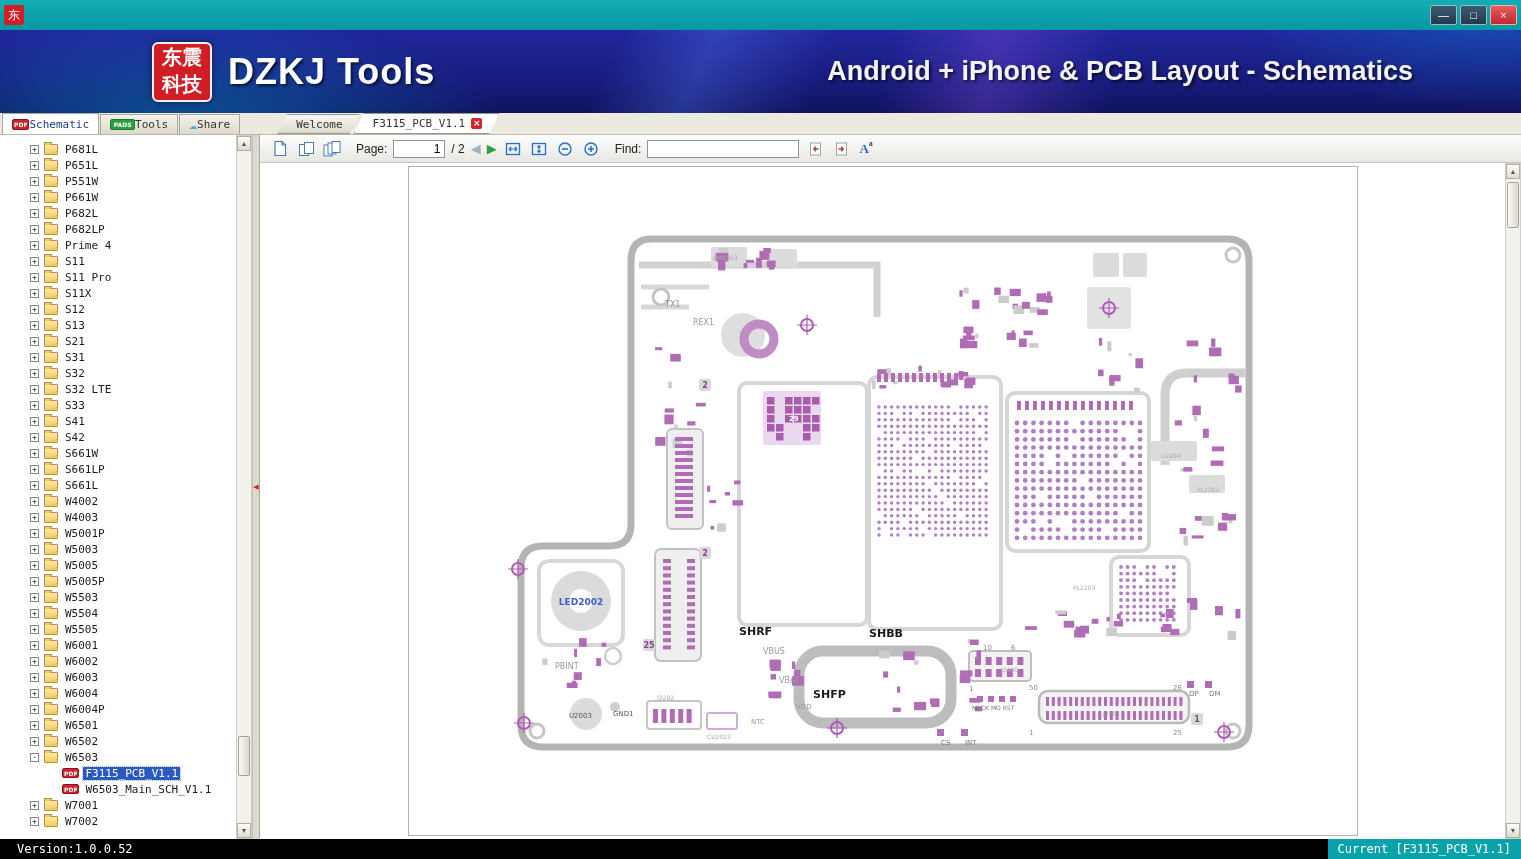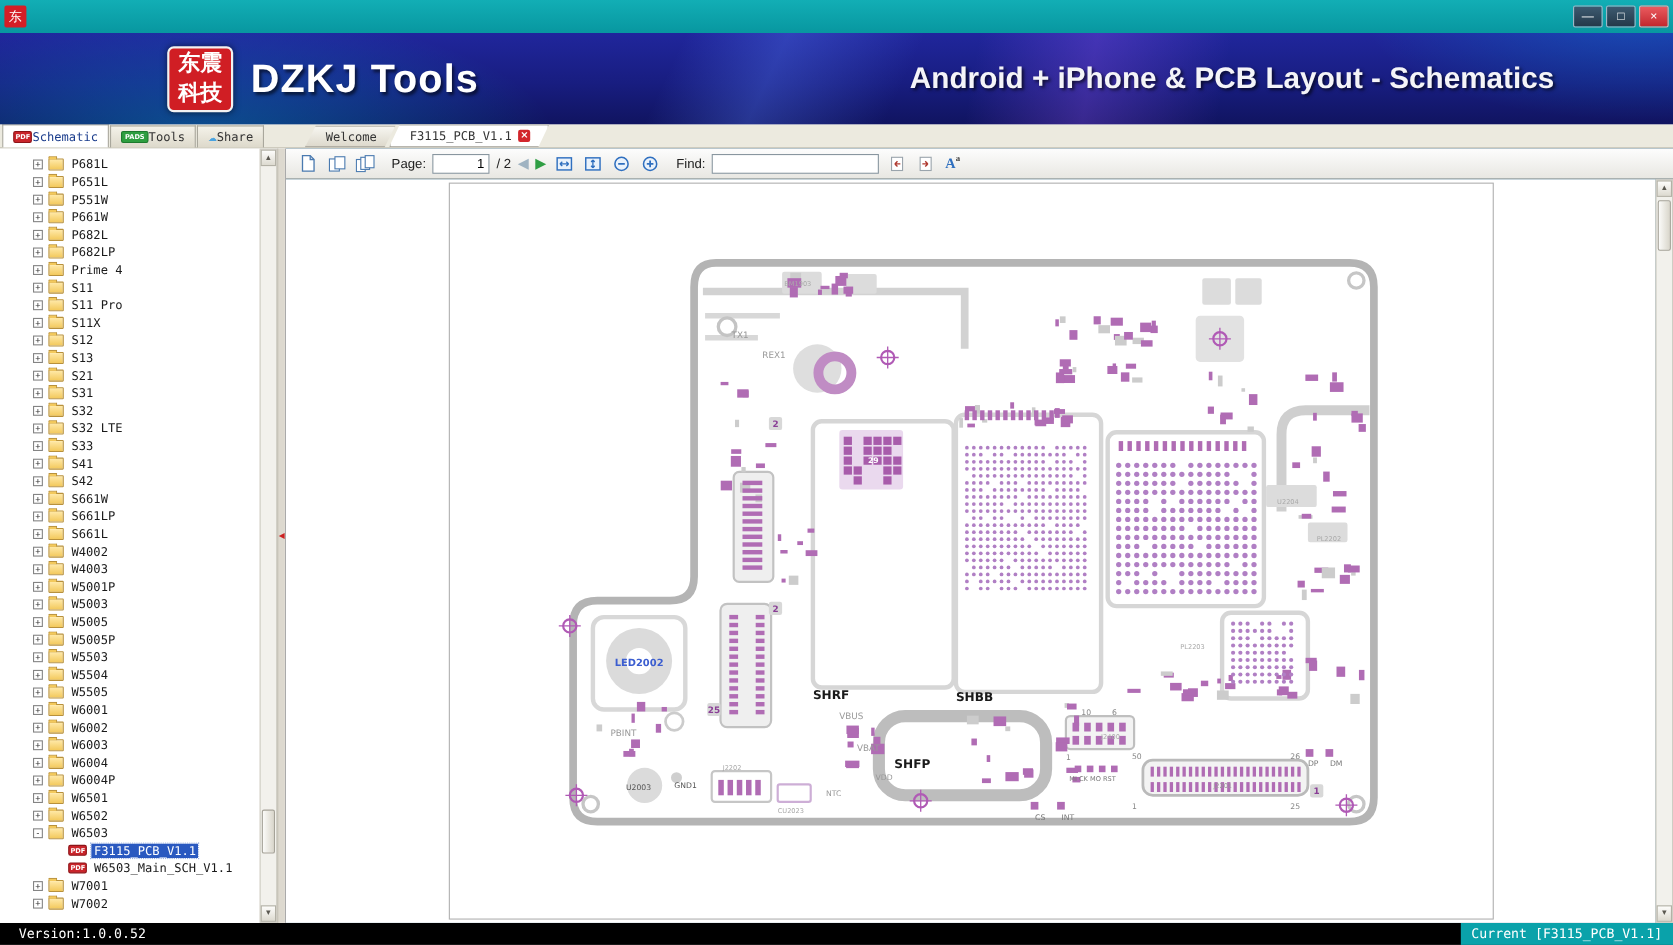--- a/index.html
+++ b/index.html
@@ -54,21 +54,21 @@
 .sb{position:absolute;width:16px;background:#f2f1ec;border:1px solid #cfcdc4}
 .tree-sb{top:0;bottom:0;right:7px}
 .view-sb{top:28px;bottom:0;right:0}
 .sb-btn{position:absolute;left:0;right:0;height:15px;background:linear-gradient(#fdfdfb,#dddad0);border:1px solid #b3b1a6;color:#5a5850;font-size:7px;line-height:13px;text-align:center}
 .sb-btn.up{top:0}.sb-btn.down{bottom:0}
 .sb-thumb{position:absolute;left:1px;right:1px;background:linear-gradient(90deg,#fbfbf9,#d9d6cb);border:1px solid #a5a298;border-radius:2px}
 .splitter{position:absolute;top:0;bottom:0;right:0;width:7px;background:#ddd9cf;border-left:1px solid #c2bfb4;display:flex;align-items:center;justify-content:center}
 .sp-arrow{color:#c22;font-size:7px}
 
 
-.viewer{flex:1;position:relative;background:#0c4a6e}
+.viewer{flex:1;position:relative;background:#e5e5e5}
 .toolbar{height:28px;background:linear-gradient(#fdfdfd,#e8e7e2);border-bottom:1px solid #c6c4bb;display:flex;align-items:center;padding:0 10px;gap:6px}
 .tbicon{display:inline-flex;align-items:center;justify-content:center;width:20px;height:20px;border-radius:3px;flex:none}
 .tb-label{font-size:12px;color:#222;margin-left:8px;white-space:nowrap}
 .pageinput{width:52px;height:18px;border:1px solid #89969f;font:12px "Liberation Sans",sans-serif;text-align:right;padding:0 4px}
 .findinput{width:152px;height:18px;border:1px solid #89969f;font:12px "Liberation Sans",sans-serif;padding:0 4px}
 .navarrow{font-size:13px;line-height:20px;flex:none}
 .navarrow.prev{color:#9fb3c2}
 .navarrow.next{color:#2f9e44}
 .aa{font:bold 13px "Liberation Serif",serif;color:#2f6fbf;display:inline-flex;align-items:flex-start;margin-left:2px}
 .aa i{font-style:normal;font-size:8px;color:#444;margin-top:-2px}

